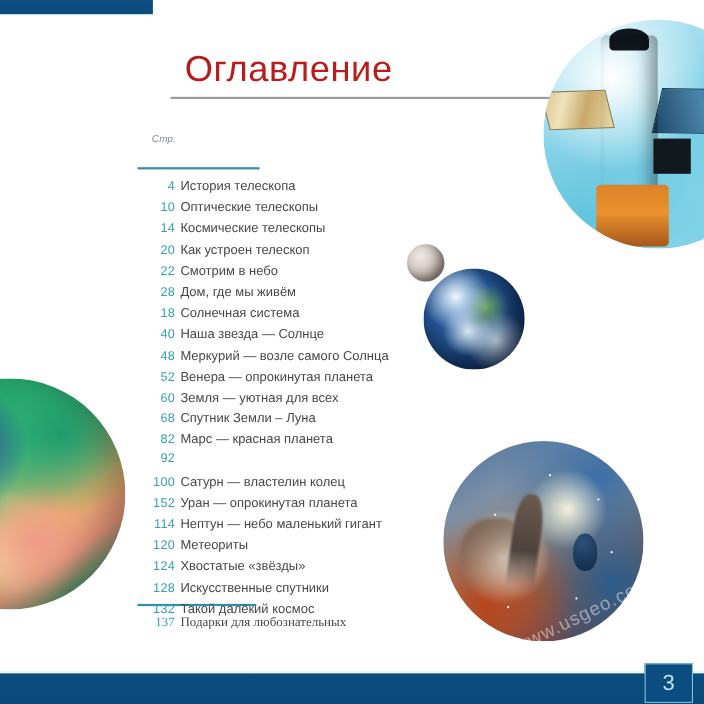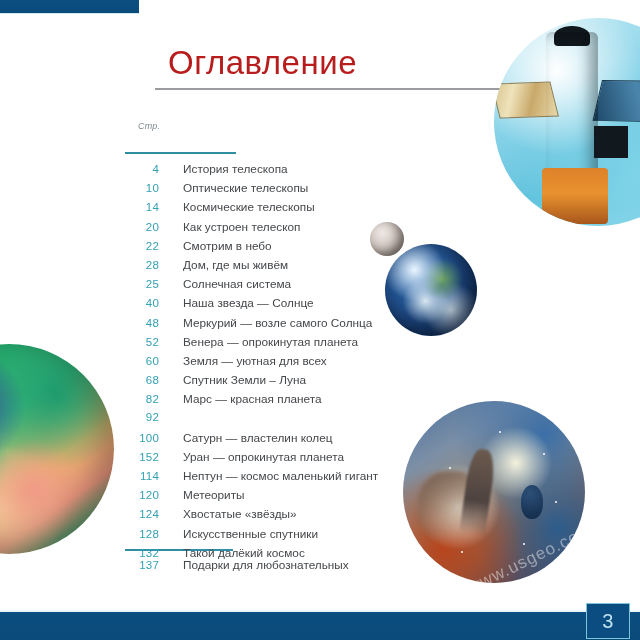--- a/index.html
+++ b/index.html
@@ -117,31 +117,32 @@
   }
   .toc-page {
     width: 34px;
     text-align: right;
     font-size: 11.5px;
     color: #34a0b4;
     letter-spacing: .2px;
     flex: 0 0 34px;
   }
   .toc-text {
-    margin-left: 24px;
+    margin-left: 5px;
     font-size: 11.8px;
     color: #44474b;
     white-space: nowrap;
   }
 
   .toc-extra {
     position: absolute;
     left: 125px;
     top: 558px;
     width: 320px;
+    font-family: Liberation Serif, serif;
   }
 
   
   .circle-img {
     position: absolute;
     border-radius: 50%;
     overflow: hidden;
   }
 
   
@@ -356,21 +357,21 @@
       </div>
       <div class="toc-row">
         <span class="toc-page">22</span>
         <span class="toc-text">Смотрим в небо</span>
       </div>
       <div class="toc-row">
         <span class="toc-page">28</span>
         <span class="toc-text">Дом, где мы живём</span>
       </div>
       <div class="toc-row">
-        <span class="toc-page">25</span>
+        <span class="toc-page">18</span>
         <span class="toc-text">Солнечная система</span>
       </div>
       <div class="toc-row">
         <span class="toc-page">40</span>
         <span class="toc-text">Наша звезда — Солнце</span>
       </div>
       <div class="toc-row">
         <span class="toc-page">48</span>
         <span class="toc-text">Меркурий — возле самого Солнца</span>
       </div>
@@ -396,21 +397,21 @@
       <div class="toc-row">
         <span class="toc-page">100</span>
         <span class="toc-text">Сатурн — властелин колец</span>
       </div>
       <div class="toc-row">
         <span class="toc-page">152</span>
         <span class="toc-text">Уран — опрокинутая планета</span>
       </div>
       <div class="toc-row">
         <span class="toc-page">114</span>
-        <span class="toc-text">Нептун — космос маленький гигант</span>
+        <span class="toc-text">Нептун — небо маленький гигант</span>
       </div>
       <div class="toc-row">
         <span class="toc-page">120</span>
         <span class="toc-text">Метеориты</span>
       </div>
       <div class="toc-row">
         <span class="toc-page">124</span>
         <span class="toc-text">Хвостатые «звёзды»</span>
       </div>
       <div class="toc-row">

